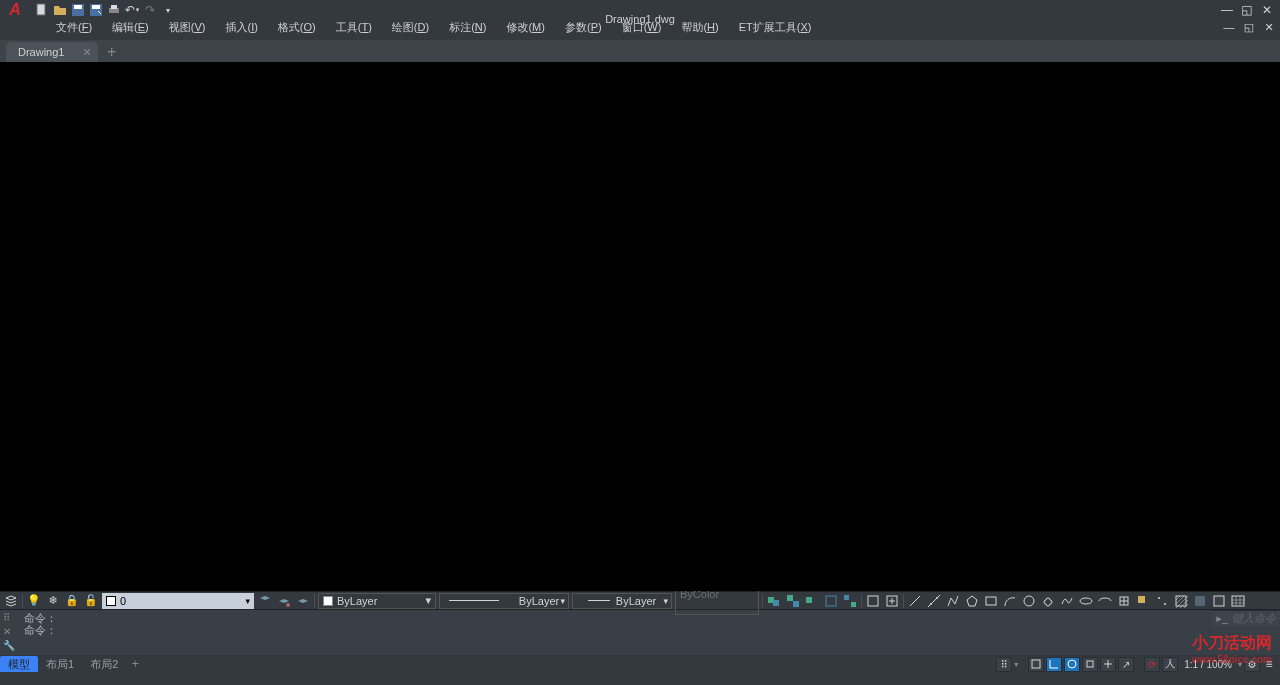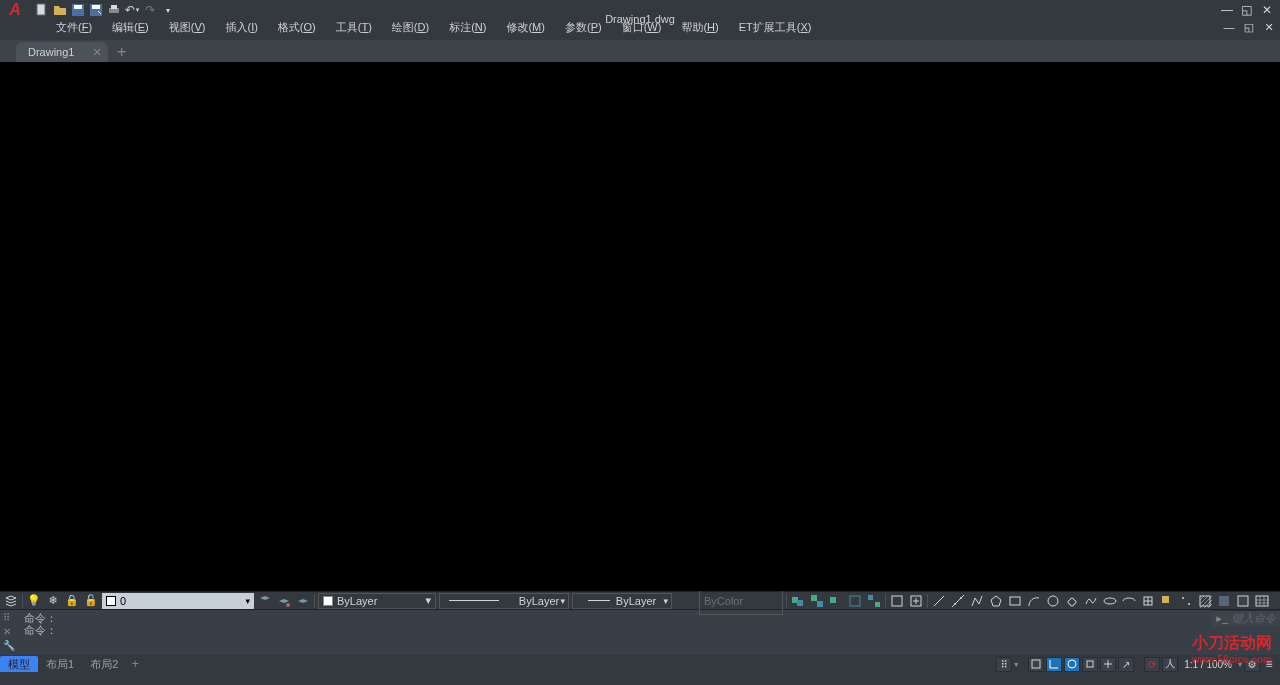--- a/index.html
+++ b/index.html
@@ -10,36 +10,36 @@
 .qat-btn { width: 16px; height: 16px; display: flex; align-items: center; justify-content: center; cursor: pointer; font-size: 12px; color: #d0d0d0; }
 .qat-btn.disabled { opacity: 0.4; }
 .title-center { position: absolute; left: 50%; transform: translateX(-50%); font-size: 11px; color: #d0d0d0; margin-top: 18px; }
 .win-controls { position: absolute; right: 0; display: flex; gap: 6px; align-items: center; padding-right: 6px; }
 .win-btn { width: 14px; height: 14px; display: flex; align-items: center; justify-content: center; cursor: pointer; font-size: 12px; }
 .menubar { height: 20px; display: flex; align-items: flex-start; padding-left: 46px; position: relative; }
 .menubar-item { padding: 0 10px; font-size: 11px; color: #d0d0d0; cursor: pointer; }
 .menubar-item u { text-decoration: underline; }
 .inner-win-controls { position: absolute; right: 4px; display: flex; gap: 6px; }
 .inner-win-controls .win-btn { font-size: 11px; }
-.tabbar { height: 22px; background: #3d4349; display: flex; align-items: flex-end; padding-left: 16px; }
+.tabbar { height: 22px; background: #3d4349; display: flex; align-items: flex-end; padding-left: 6px; }
 .tab { height: 20px; background: #4b5259; border-radius: 6px 6px 0 0; padding: 0 6px 0 12px; display: flex; align-items: center; font-size: 11px; color: #d0d0d0; margin-right: 4px; }
 .tab-close { margin-left: 18px; font-size: 11px; cursor: pointer; color: #888; }
 .tab-add { width: 20px; height: 20px; display: flex; align-items: center; justify-content: center; cursor: pointer; color: #888; }
 .canvas { position: relative; height: 529px; background: #000; }
 .props-bar { height: 18px; background: #33393f; display: flex; align-items: center; gap: 3px; padding: 0 3px; border-top: 1px solid #1f2326; }
 .pb-btn { width: 16px; height: 16px; display: flex; align-items: center; justify-content: center; cursor: pointer; font-size: 11px; }
 .pb-sep { width: 1px; height: 14px; background: #4a5056; }
 .layer-dd { flex: 0 0 152px; height: 16px; background: #c7d0d9; color: #000; font-size: 11px; display: flex; align-items: center; padding: 0 4px; cursor: pointer; }
 .layer-dd .sq { width: 10px; height: 10px; border: 1px solid #000; background: #fff; margin-right: 4px; }
 .layer-dd .arr { margin-left: auto; font-size: 9px; }
 .color-dd { flex: 0 0 118px; height: 16px; border: 1px solid #555; font-size: 11px; display: flex; align-items: center; padding: 0 4px; cursor: pointer; color: #cfd4d9; }
 .color-dd .sq { width: 10px; height: 10px; border: 1px solid #888; background: #fff; margin-right: 4px; }
 .lt-dd { flex: 0 0 130px; height: 16px; border: 1px solid #555; font-size: 11px; display: flex; align-items: center; justify-content: center; cursor: pointer; color: #cfd4d9; position: relative; }
 .lw-dd { flex: 0 0 100px; height: 16px; border: 1px solid #555; font-size: 11px; display: flex; align-items: center; justify-content: center; cursor: pointer; color: #cfd4d9; position: relative; }
-.ps-dd { flex: 0 0 84px; height: 28px; border: 1px solid #555; font-size: 11px; display: flex; align-items: center; padding: 0 4px; cursor: default; color: #6a7279; margin-left: 24px; }
+.ps-dd { flex: 0 0 84px; height: 28px; border: 1px solid #555; font-size: 11px; display: flex; padding: 0 4px; cursor: default; color: #6a7279; }
 .dd-arr { position: absolute; right: 3px; font-size: 9px; }
 .cmd-area { height: 46px; background: #393f46; display: flex; border-top: 1px solid #1f2326; }
 .cmd-left { width: 20px; display: flex; flex-direction: column; justify-content: flex-start; padding-top: 2px; gap: 2px; }
 .cmd-left-btn { width: 14px; height: 12px; margin-left: 3px; cursor: pointer; font-size: 10px; color: #888; }
 .cmd-right { flex: 1; display: flex; flex-direction: row; }
 .cmd-hist { flex: 1; padding: 2px 4px; font-size: 11px; color: #b0b6bc; line-height: 12px; }
 .cmd-input { height: 16px; background: #3d444b; display: flex; align-items: center; padding: 0 4px; border-top: 1px solid #2a2e33; }
 .cmd-input-icon { margin-right: 4px; font-size: 11px; color: #888; }
 .cmd-input-text { font-size: 11px; color: #5c646c; font-style: italic; }
 .status-tabs { height: 18px; background: #33393f; display: flex; align-items: center; position: relative; }

